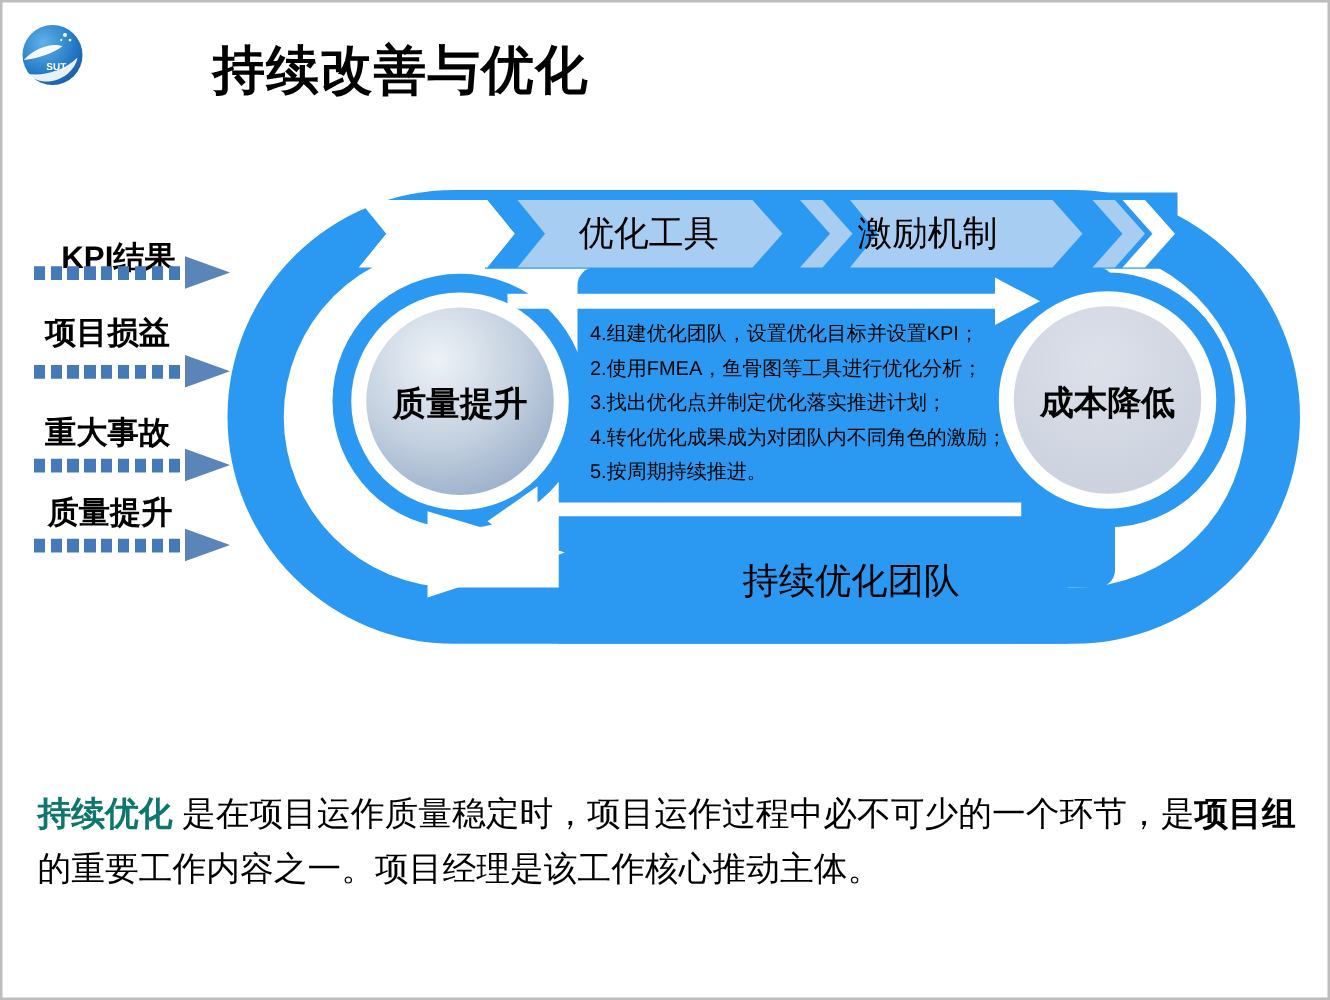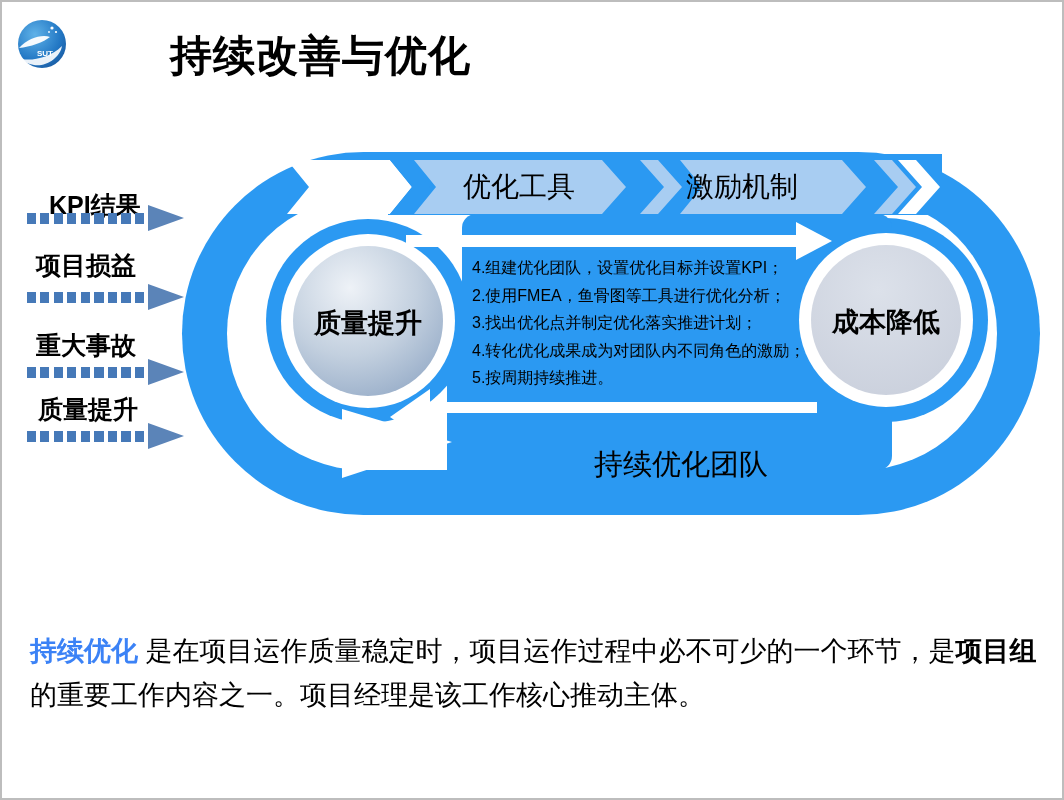--- a/index.html
+++ b/index.html
@@ -24,21 +24,21 @@
   .banner-label{height:54px;display:flex;align-items:center;justify-content:center;
     font-size:28px;white-space:nowrap;}
   .circle-label{font-size:27px;font-weight:bold;display:flex;align-items:center;
     justify-content:center;white-space:nowrap;}
   .steps{left:470px;top:252px;width:350px;font-size:16px;line-height:27.5px;}
   .step-line{white-space:nowrap;}
   .loop-bottom-label{left:516px;top:443px;width:250px;text-align:right;
     font-size:29px;white-space:nowrap;}
   
   .footer-text{left:28px;top:627px;width:1016px;font-size:27px;line-height:44px;}
-  .footer-highlight{color:#3b82f6;font-weight:bold;}
+  .footer-highlight{color:#0f766e;font-weight:bold;}
   .footer-bold{font-weight:bold;}
 </style>
 </head>
 <body>
 
 <div class="slide">
 
   <svg class="abs logo" viewBox="0 0 52 52" width="52" height="52">
     <defs>
       <radialGradient id="logoGrad" cx="0.35" cy="0.3" r="0.9">

